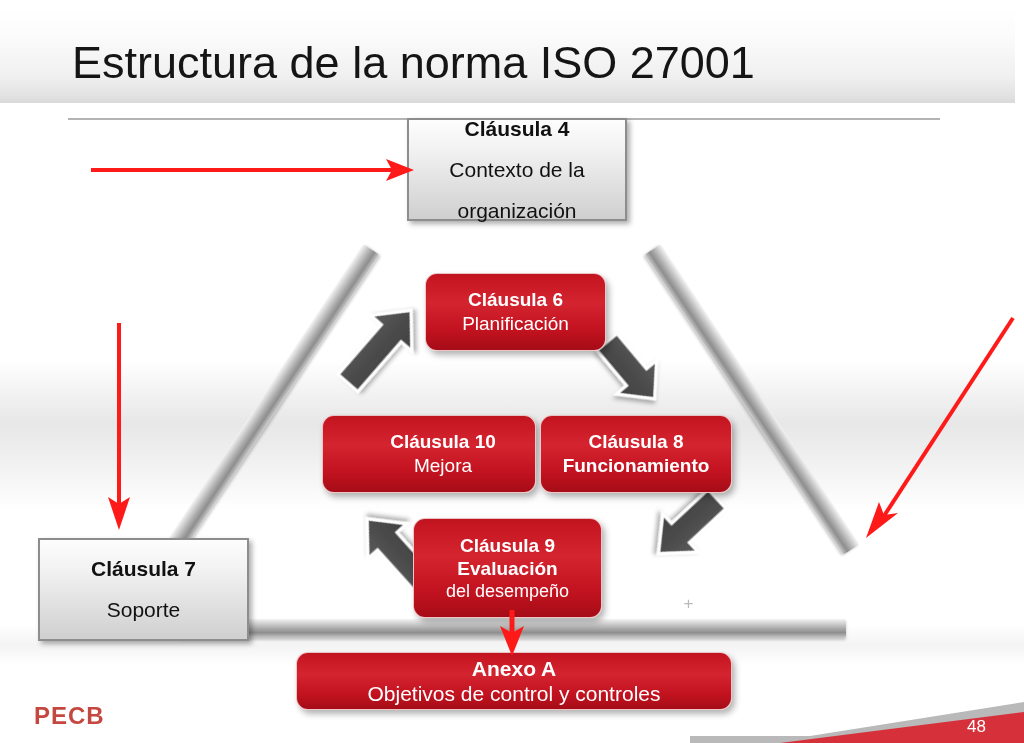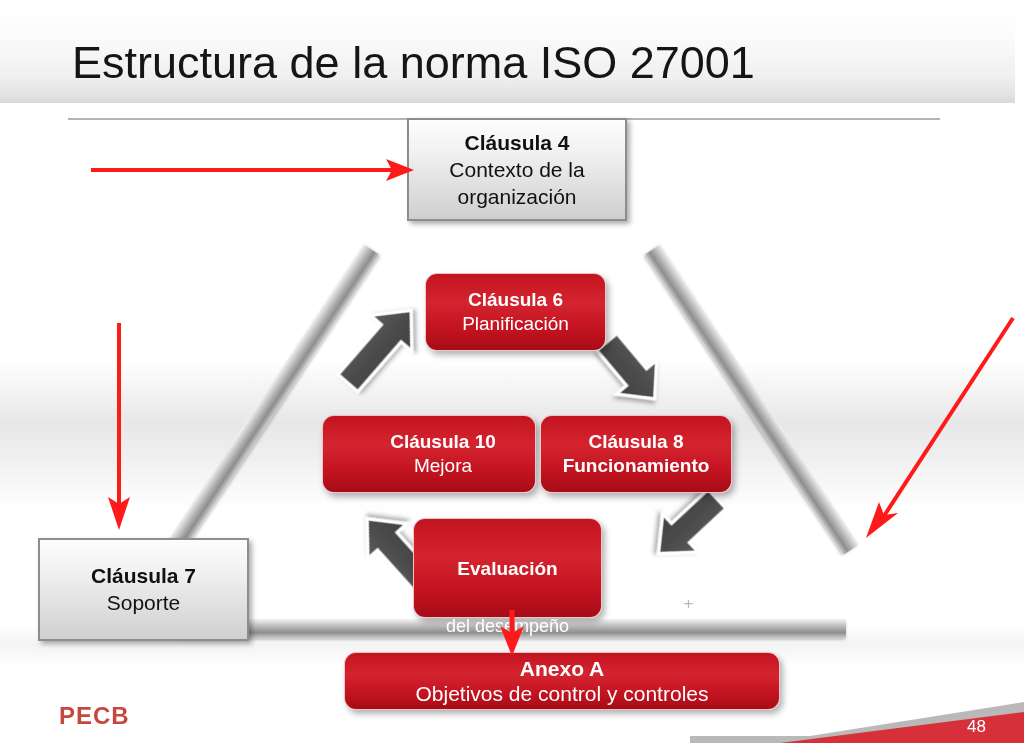--- a/index.html
+++ b/index.html
@@ -48,21 +48,21 @@
   }
   .bar-bottom{ left:178px; top:619px; width:668px; height:19px; }
 
   
   .gbox{
     position:absolute;
     background:linear-gradient(to bottom,#fdfdfd 0%,#f2f2f2 30%,#e2e2e2 62%,#cfcfcf 100%);
     border:2px solid #8d8d8d;
     box-shadow:3px 3px 5px rgba(0,0,0,.32);
     display:flex;flex-direction:column;align-items:center;justify-content:center;
-    text-align:center;color:#111;
+    text-align:center;color:#111;gap:14px;
   }
   .gbox .ln1{font-weight:bold;font-size:21px;line-height:26px;}
   .gbox .ln2{font-weight:400;font-size:21px;line-height:27px;}
 
   #box-c4{ left:407px; top:118px; width:216px; height:99px; }
   #box-c4 .ln1{font-size:21px;}
   #box-c7{ left:38px; top:538px; width:207px; height:99px; }
   #box-c5{ left:749px; top:538px; width:196px; height:99px; }
 
   
@@ -74,40 +74,39 @@
     display:flex;flex-direction:column;align-items:center;justify-content:center;
     text-align:center;color:#ffffff;
   }
   .rbox .ln1{font-weight:bold;font-size:19px;line-height:24px;}
   .rbox .ln2{font-size:19px;line-height:24px;}
   .rbox .ln2.b{font-weight:bold;}
 
   #box-c6{ left:425px; top:273px; width:179px; height:76px; }
   #box-c10{ left:322px; top:415px; width:184px; height:76px;padding-left:28px; }
   #box-c8{ left:528px; top:415px; width:190px; height:76px;margin-left:12px; }
-  #box-c9{ left:413px; top:518px; width:187px; height:98px;gap:35px; }
+  #box-c9{ left:413px; top:518px; width:187px; height:98px; }
   #box-c9 .ln1{line-height:23px;}
   #box-c9 .ln3{font-size:18px;line-height:23px;}
-  #box-anexo{ left:296px; top:652px; width:434px; height:56px;margin-left:48px; }
+  #box-anexo{ left:296px; top:652px; width:434px; height:56px; }
   #box-anexo .ln1{font-size:21px;line-height:25px;}
   #box-anexo .ln2{font-size:21px;line-height:26px;}
 
   
   #cycle-arrows{position:absolute;left:0;top:0;width:1024px;height:743px;pointer-events:none;}
 
   
   #annot-arrows{position:absolute;left:0;top:0;width:1024px;height:743px;pointer-events:none;}
 
   
   .pecb-logo{
     position:absolute;left:34px;top:702px;
     font-size:24px;font-weight:bold;letter-spacing:1px;
     color:#c0392f;opacity:.92;
     font-family:"Liberation Sans",sans-serif;
-    margin-left:25px;
   }
   #footer-banner{position:absolute;left:690px;top:690px;width:334px;height:53px;}
   .page-num{
     position:absolute;right:38px;top:717px;
     color:#ffffff;font-size:17px;font-weight:400;
     font-family:"Liberation Sans",sans-serif;
   }
   .cursor-plus{
     position:absolute;left:681px;top:596px;width:15px;height:15px;color:#b9b9b9;
     font-size:17px;line-height:15px;text-align:center;user-select:none;

